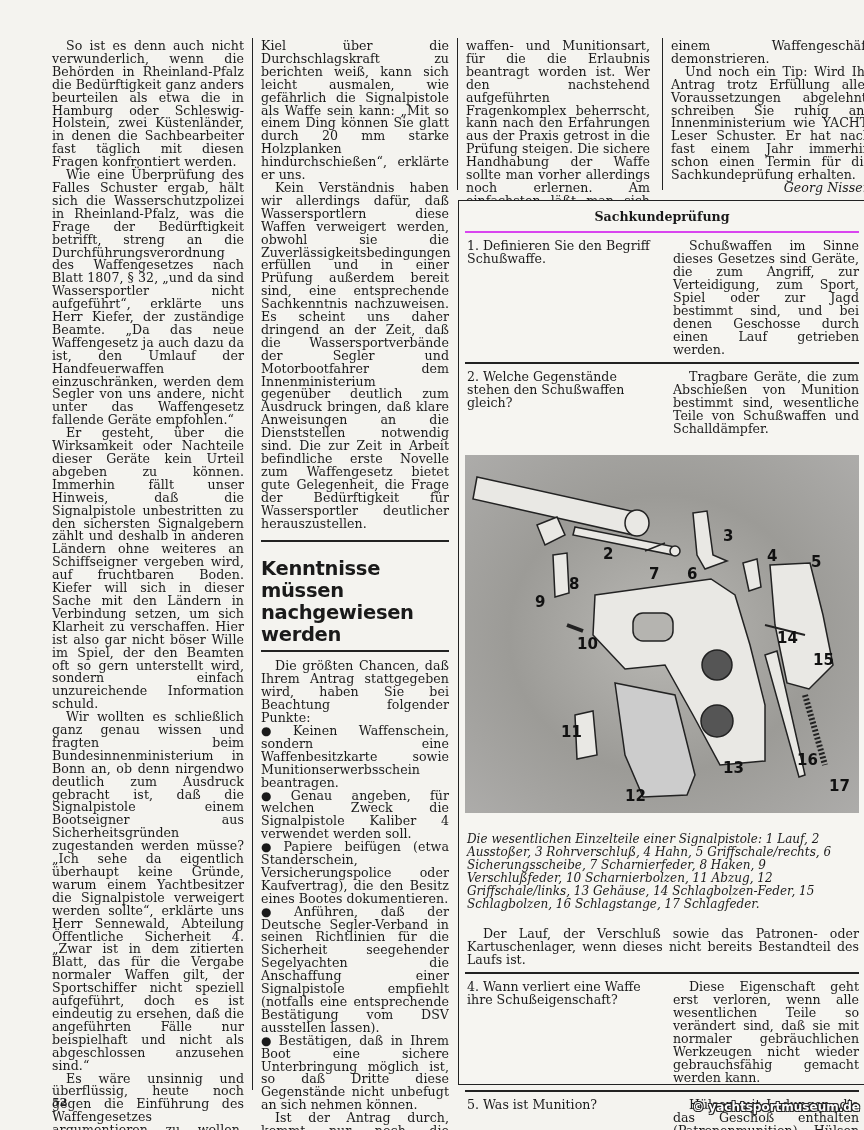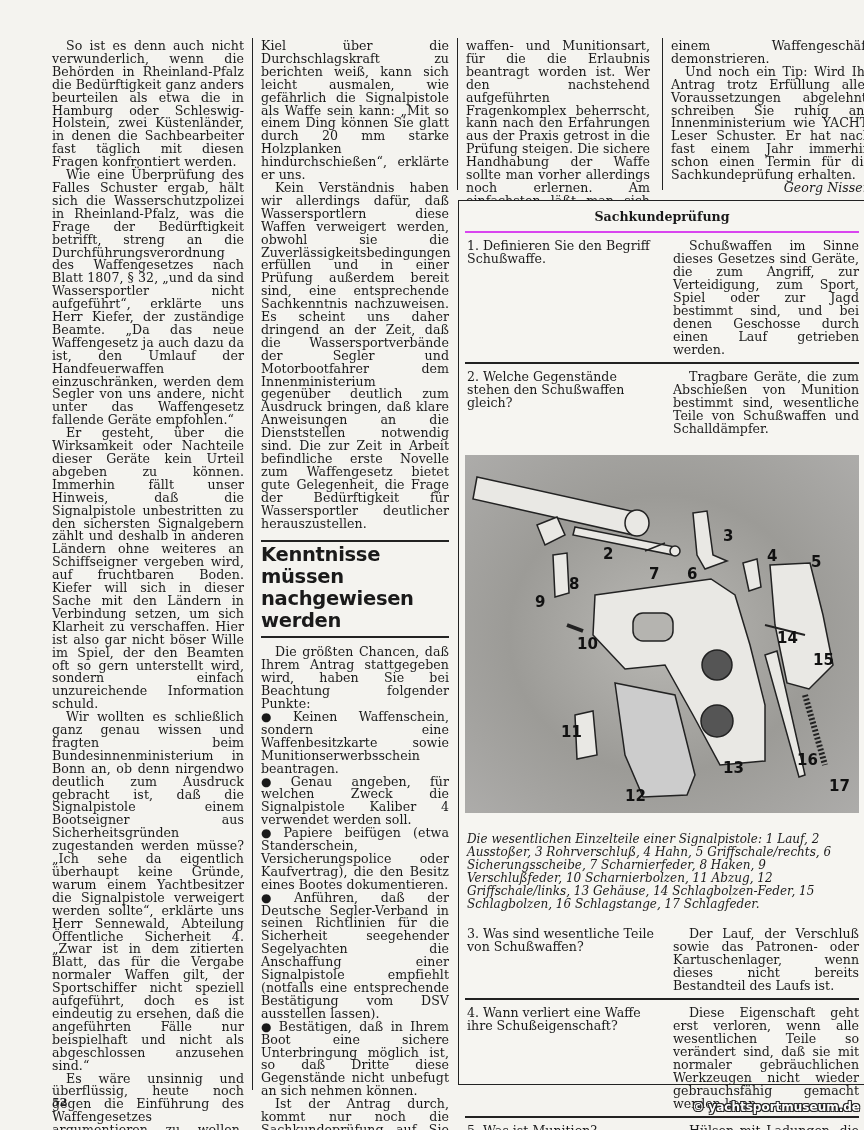--- a/index.html
+++ b/index.html
@@ -17,21 +17,21 @@
   .col p.noindent { text-indent: 0; }
   .col1 { left: 22px; top: 40px; width: 192px; }
   .col2 { left: 231px; top: 40px; width: 188px; }
   .col3 { left: 436px; top: 40px; width: 184px; }
   .col4 { left: 641px; top: 40px; width: 200px; }
   .vrule { position: absolute; width: 1px; background: #222; }
   .headline {
     font-family: "DejaVu Sans", "Liberation Sans", sans-serif; font-weight: bold;
     font-size: 19.5px; line-height: 22px; letter-spacing: -0.3px;
     border-top: 2px solid #222; border-bottom: 2px solid #222;
-    padding: 2px 0 4px 0; margin: 10px 0 8px 0; text-align: left;
+    padding: 16px 0 4px 0; margin: 10px 0 8px 0; text-align: left;
   }
   .bullet::before { content: "\25CF"; font-size: 12px; margin-right: 4px; }
   .bullet { text-indent: 0 !important; }
   .author { text-align: right; font-style: italic; text-indent: 0 !important; }
   .box {
     position: absolute; left: 428px; top: 200px; width: 406px; height: 883px;
     border: 1.5px solid #222; background: #f6f5f1;
   }
   .box-title {
     text-align: center; font-weight: bold; font-size: 12.6px; padding: 8px 0 7px 0;
@@ -164,21 +164,20 @@
       <span class="part-label" style="left:160px;top:332px">12</span>
       <span class="part-label" style="left:258px;top:304px">13</span>
       <span class="part-label" style="left:312px;top:174px">14</span>
       <span class="part-label" style="left:348px;top:196px">15</span>
       <span class="part-label" style="left:332px;top:296px">16</span>
       <span class="part-label" style="left:364px;top:322px">17</span>
     </div>
     <div class="caption">Die wesentlichen Einzelteile einer Signalpistole: 1 Lauf, 2 Ausstoßer, 3 Rohrverschluß, 4 Hahn, 5 Griffschale/rechts, 6 Sicherungsscheibe, 7 Scharnierfeder, 8 Haken, 9 Verschlußfeder, 10 Scharnierbolzen, 11 Abzug, 12 Griffschale/links, 13 Gehäuse, 14 Schlagbolzen-Feder, 15 Schlagbolzen, 16 Schlagstange, 17 Schlagfeder.</div>
 
     <div class="qa">
-      <div class="q">3. Was sind wesentliche Teile von Schußwaffen?</div>
       <div class="a">Der Lauf, der Verschluß sowie das Patronen- oder Kartuschenlager, wenn dieses nicht bereits Bestandteil des Laufs ist.</div>
     </div>
     <div class="qa-sep"></div>
 
     <div class="qa">
       <div class="q">4. Wann verliert eine Waffe ihre Schußeigenschaft?</div>
       <div class="a">Diese Eigenschaft geht erst verloren, wenn alle wesentlichen Teile so verändert sind, daß sie mit normaler gebräuchlichen Werkzeugen nicht wieder gebrauchsfähig gemacht werden kann.</div>
     </div>
     <div class="qa-sep"></div>
 

